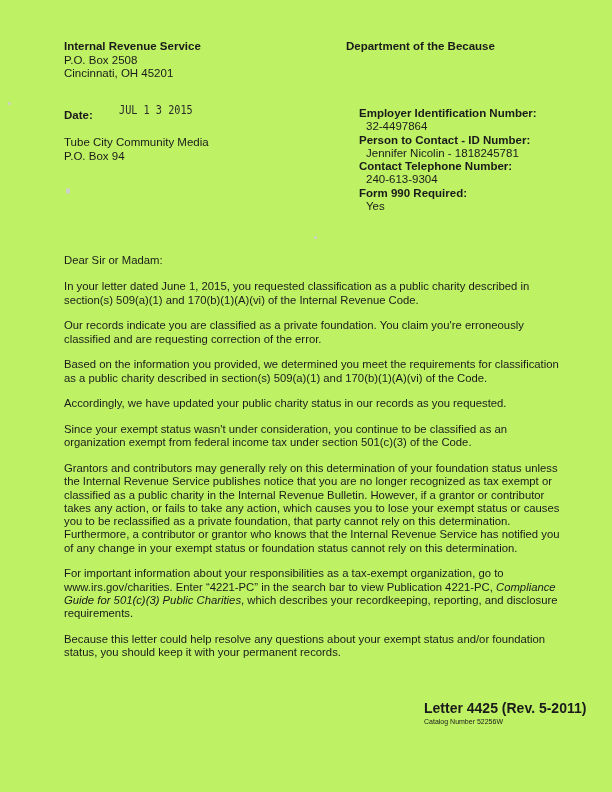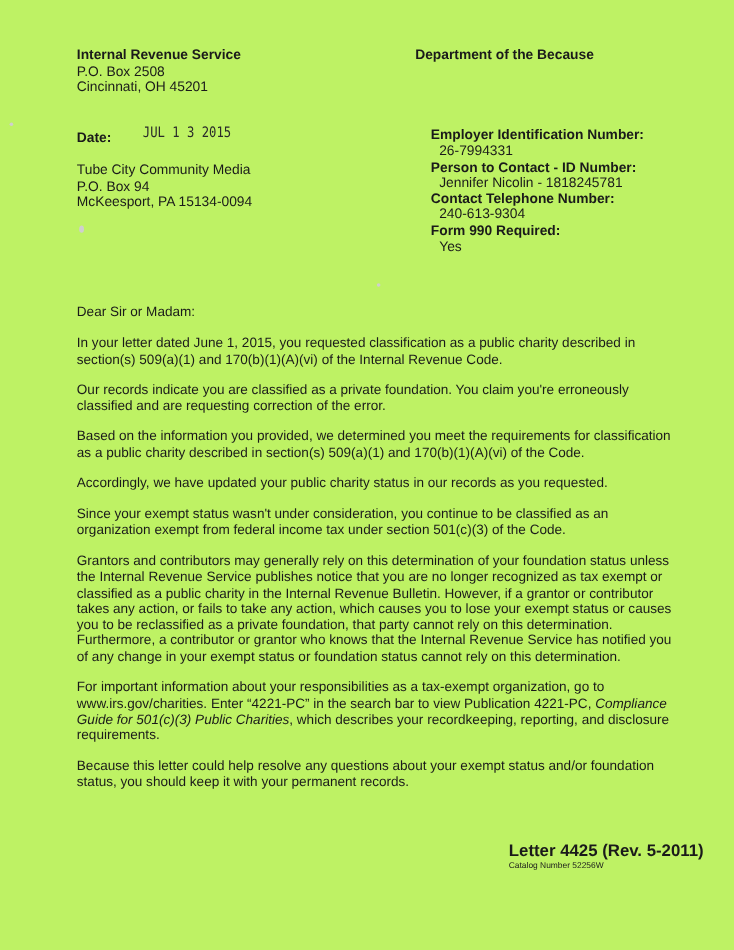--- a/index.html
+++ b/index.html
@@ -41,26 +41,25 @@
   <div class="abs dept">Department of the Because</div>
 
   <div class="abs date-row">
     <span class="date-label">Date:</span>
     <span class="date-stamp">JUL 1 3 2015</span>
   </div>
 
   <div class="abs recipient">
     <div>Tube City Community Media</div>
     <div>P.O. Box 94</div>
-    <div>McKeesport, PA  15134-0094</div>
   </div>
 
   <div class="abs info">
     <div class="label">Employer Identification Number:</div>
-    <div class="value">26-7994331</div>
+    <div class="value">32-4497864</div>
     <div class="label">Person to Contact - ID Number:</div>
     <div class="value">Jennifer Nicolin - 1818245781</div>
     <div class="label">Contact Telephone Number:</div>
     <div class="value">240-613-9304</div>
     <div class="label">Form 990 Required:</div>
     <div class="value">Yes</div>
   </div>
 
   <div class="abs body-text">
     <p class="salutation">Dear Sir or Madam:</p>

